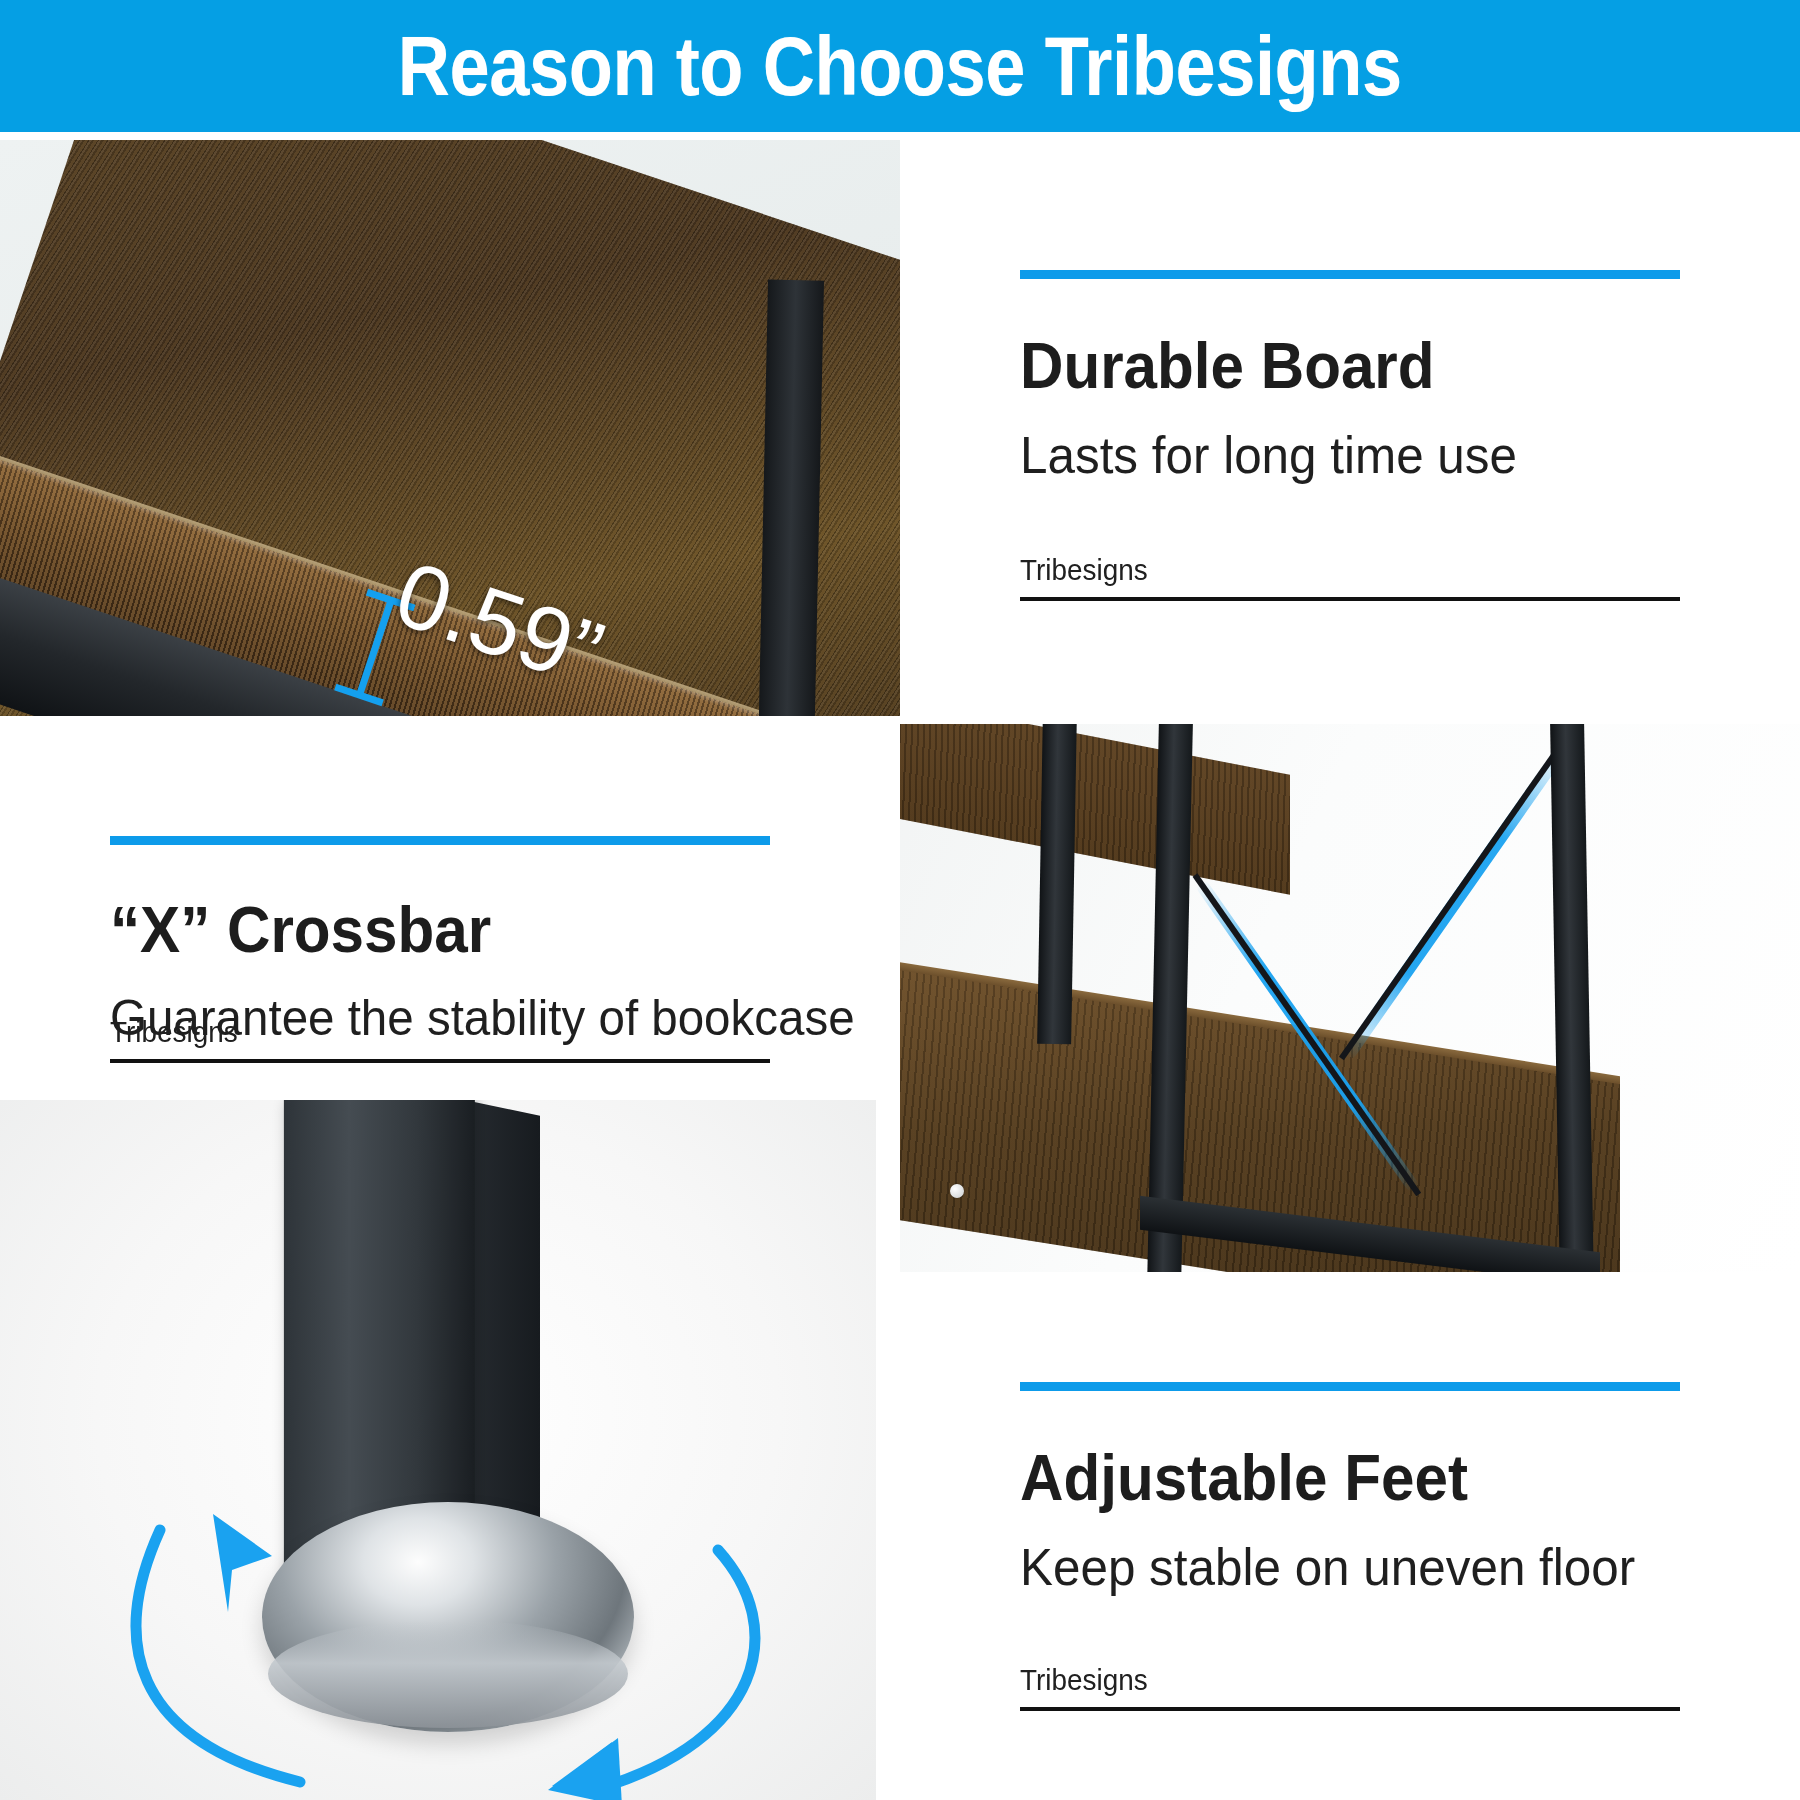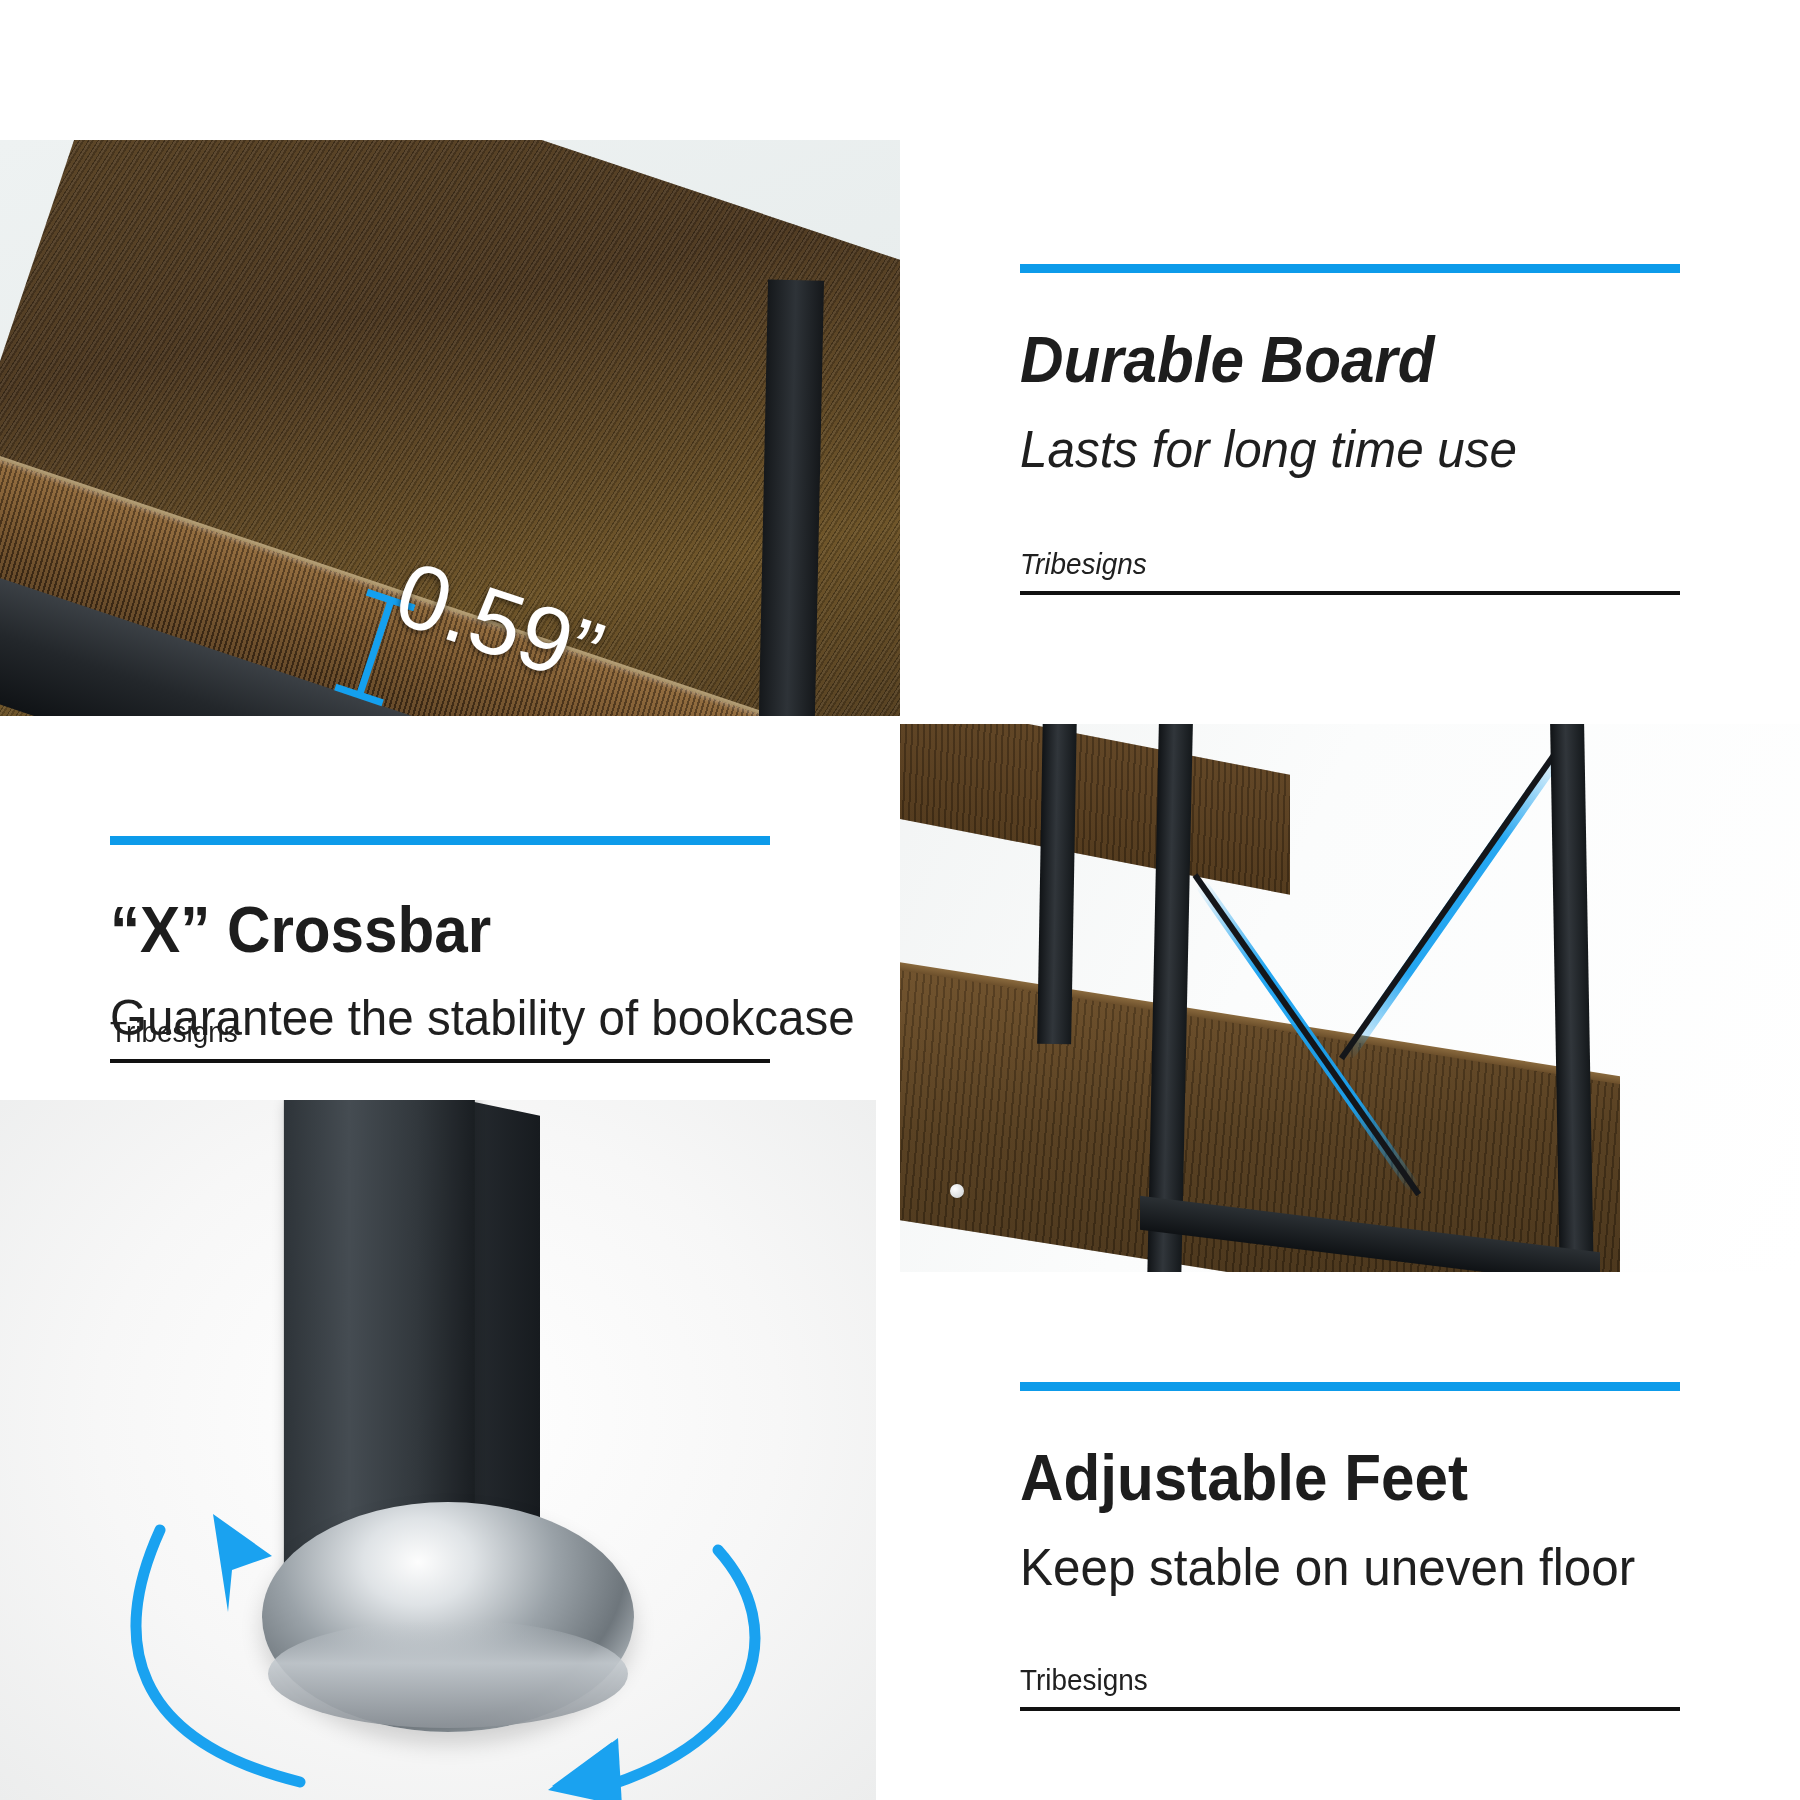--- a/index.html
+++ b/index.html
@@ -269,21 +269,21 @@
     font-weight: normal;
     transform: scaleX(0.93);
     transform-origin: left center;
   }
   .card-rule-black {
     height: 4px;
     background: #111111;
   }
 
   
-  #card-durable { left: 1020px; top: 264px; width: 660px; font-style: italic; }
+  #card-durable { left: 1020px; top: 270px; width: 660px; }
   #card-durable .card-rule-blue { width: 660px; }
   #card-durable .card-heading { font-size: 64px; margin-top: 50px; }
   #card-durable .card-sub { font-size: 52px; margin-top: 22px; }
   #card-durable .card-brand { font-size: 30px; margin-top: 68px; }
   #card-durable .card-rule-black { width: 660px; margin-top: 10px; }
 
   
   #card-crossbar { left: 110px; top: 836px; width: 660px; }
   #card-crossbar .card-rule-blue { width: 660px; }
   #card-crossbar .card-heading { font-size: 64px; margin-top: 48px; }
@@ -306,20 +306,23 @@
     width: 660px;
   }
   #brand-standalone .card-brand { font-size: 30px; }
   #brand-standalone .card-rule-black { width: 660px; margin-top: 10px; }
 </style>
 </head>
 <body>
 
 <div id="page">
 
+  <div id="header-banner">
+    <div id="header-title">Reason to Choose Tribesigns</div>
+  </div>
 
   <div class="photo" id="photo-board">
     <div id="board-bg-light"></div>
     <div id="board-top-face"></div>
     <div id="board-edge-highlight"></div>
     <div id="board-edge-face"></div>
     <div id="board-metal-rail"></div>
     <div id="board-metal-leg"></div>
     <div id="dim-marker">
       <div class="dm-line dm-t"></div>

